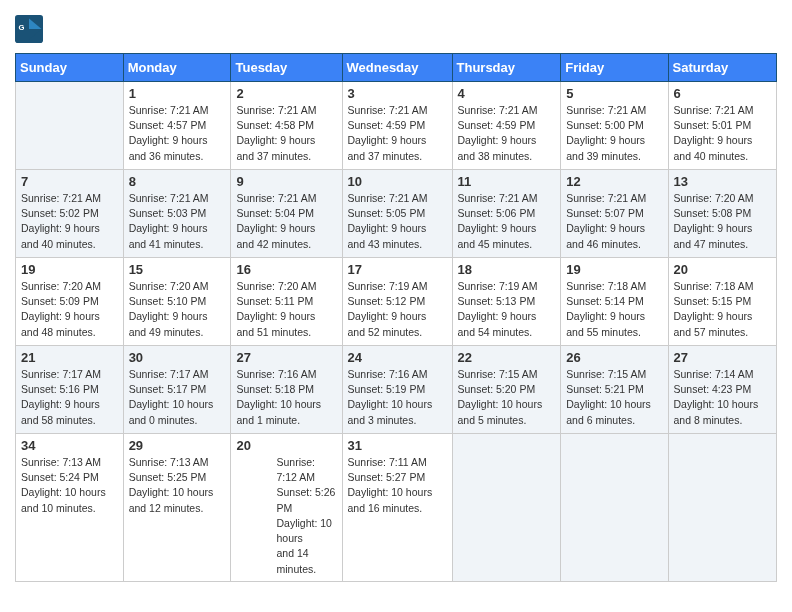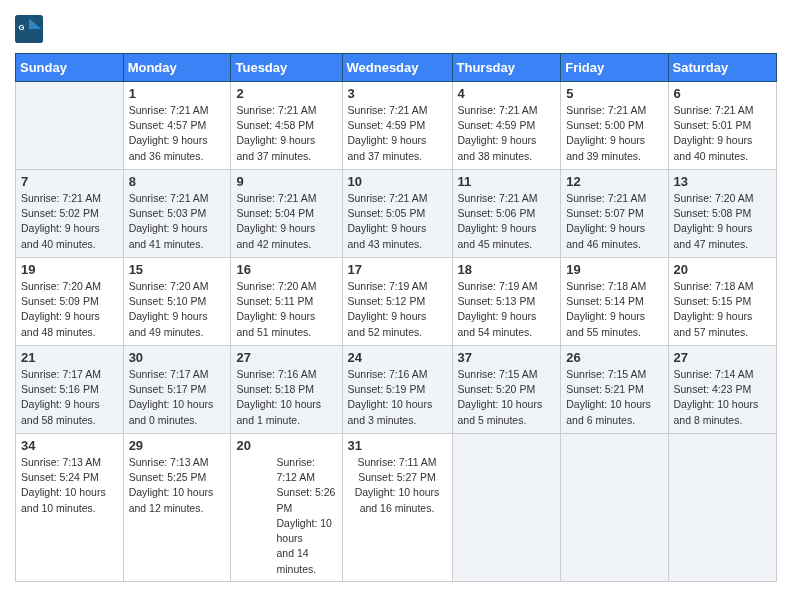--- a/index.html
+++ b/index.html
@@ -291,21 +291,21 @@
 and 1 minute.</div>
         </td>
         <td>
           <span class="day-num">24</span>
           <div class="day-info" style="white-space: pre-line;">Sunrise: 7:16 AM
 Sunset: 5:19 PM
 Daylight: 10 hours
 and 3 minutes.</div>
         </td>
         <td>
-          <span class="day-num">37</span>
+          <span class="day-num">22</span>
           <div class="day-info" style="white-space: pre-line;">Sunrise: 7:15 AM
 Sunset: 5:20 PM
 Daylight: 10 hours
 and 5 minutes.</div>
         </td>
         <td>
           <span class="day-num">26</span>
           <div class="day-info" style="white-space: pre-line;">Sunrise: 7:15 AM
 Sunset: 5:21 PM
 Daylight: 10 hours
@@ -336,21 +336,21 @@
         </td>
         <td>
           <span class="day-num">20</span>
           <div class="day-info" style="white-space: pre-line; margin-left: 40px;">Sunrise: 7:12 AM
 Sunset: 5:26 PM
 Daylight: 10 hours
 and 14 minutes.</div>
         </td>
         <td>
           <span class="day-num">31</span>
-          <div class="day-info" style="white-space: pre-line; text-align: center;">Sunrise: 7:11 AM
+          <div class="day-info" style="white-space: pre-line;">Sunrise: 7:11 AM
 Sunset: 5:27 PM
 Daylight: 10 hours
 and 16 minutes.</div>
         </td>
         <td class="empty"></td>
         <td class="empty"></td>
         <td class="empty"></td>
       </tr>
     </tbody>
 </table>

